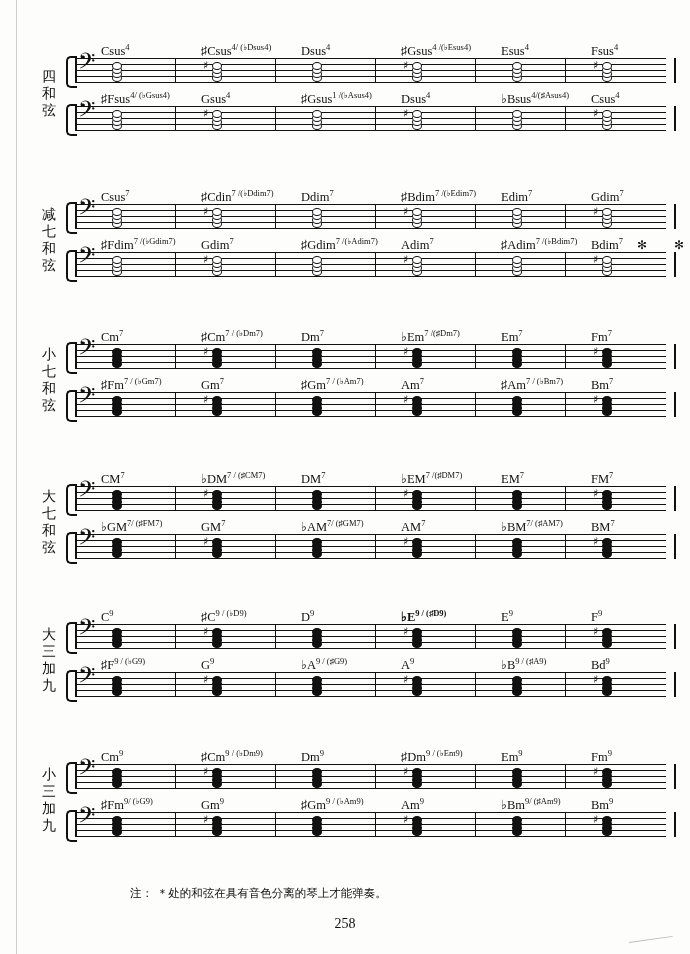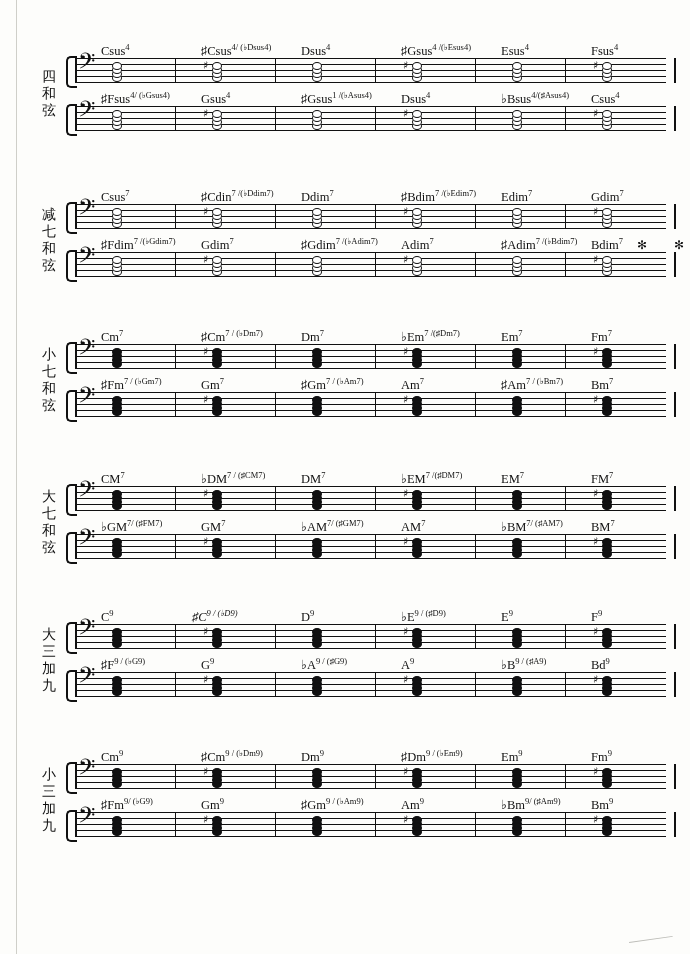--- a/index.html
+++ b/index.html
@@ -761,36 +761,36 @@
               <div class="barline edge" style="left: 599px;"></div>
             </div>
             <div class="clef">𝄢</div>
             <div class="chord-label" style="left: 35px;"><span>C</span><sup>9</sup></div>
             <div class="chordnotes" style="left: 43px;">
               <div class="nh filled" style="top: 16px;"></div>
               <div class="nh filled" style="top: 12px;"></div>
               <div class="nh filled" style="top: 8px;"></div>
               <div class="nh filled" style="top: 4px;"></div>
             </div>
-            <div class="chord-label" style="left: 126px; font-style: italic;"><span>♯C</span><sup>9 / (♭D9)</sup></div>
+            <div class="chord-label" style="left: 135px;"><span>♯C</span><sup>9 / (♭D9)</sup></div>
             <div class="chordnotes" style="left: 143px;">
               <div class="nh filled" style="top: 16px;"></div>
               <div class="nh filled" style="top: 12px;"></div>
               <div class="nh filled" style="top: 8px;"></div>
               <div class="nh filled" style="top: 4px;"></div>
               <div class="acc" style="top: 4px;">♯</div>
             </div>
             <div class="chord-label" style="left: 235px;"><span>D</span><sup>9</sup></div>
             <div class="chordnotes" style="left: 243px;">
               <div class="nh filled" style="top: 16px;"></div>
               <div class="nh filled" style="top: 12px;"></div>
               <div class="nh filled" style="top: 8px;"></div>
               <div class="nh filled" style="top: 4px;"></div>
             </div>
-            <div class="chord-label" style="left: 335px;"><span>♭E</span><sup>9 / (♯D9)</sup></div>
+            <div class="chord-label" style="left: 335px; font-weight: bold;"><span>♭E</span><sup>9 / (♯D9)</sup></div>
             <div class="chordnotes" style="left: 343px;">
               <div class="nh filled" style="top: 16px;"></div>
               <div class="nh filled" style="top: 12px;"></div>
               <div class="nh filled" style="top: 8px;"></div>
               <div class="nh filled" style="top: 4px;"></div>
               <div class="acc" style="top: 4px;">♯</div>
             </div>
             <div class="chord-label" style="left: 435px;"><span>E</span><sup>9</sup></div>
             <div class="chordnotes" style="left: 443px;">
               <div class="nh filled" style="top: 16px;"></div>
@@ -1003,14 +1003,16 @@
               <div class="nh filled" style="top: 12px;"></div>
               <div class="nh filled" style="top: 8px;"></div>
               <div class="nh filled" style="top: 4px;"></div>
               <div class="acc" style="top: 4px;">♯</div>
             </div>
           </div>
         </div>
       </div>
     </div>
 
+  <div class="footnote">注： ＊处的和弦在具有音色分离的琴上才能弹奏。</div>
+  <div class="page-number">258</div>
   <div class="corner-scribble"></div>
 </div>
 
 </body></html>

